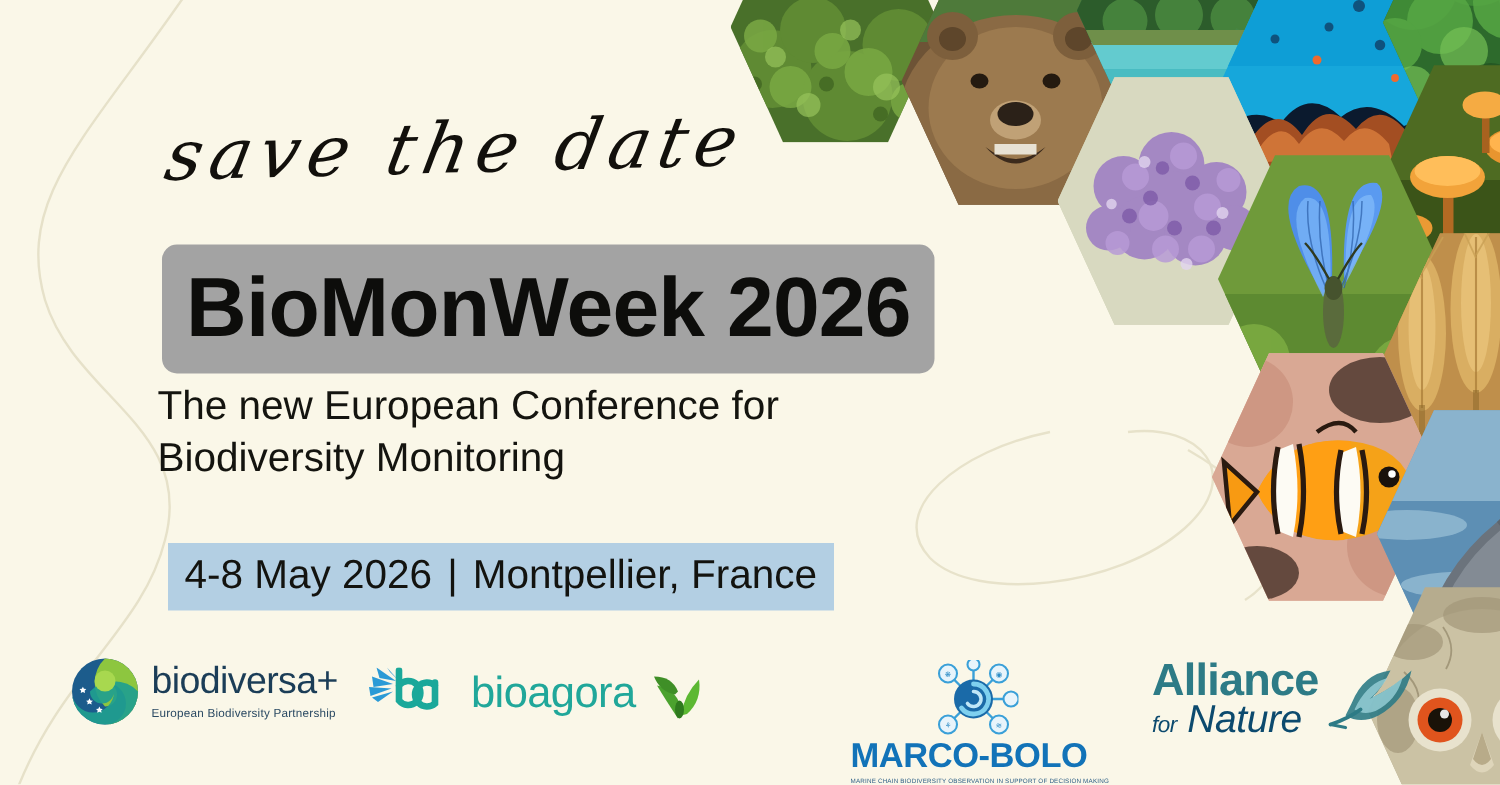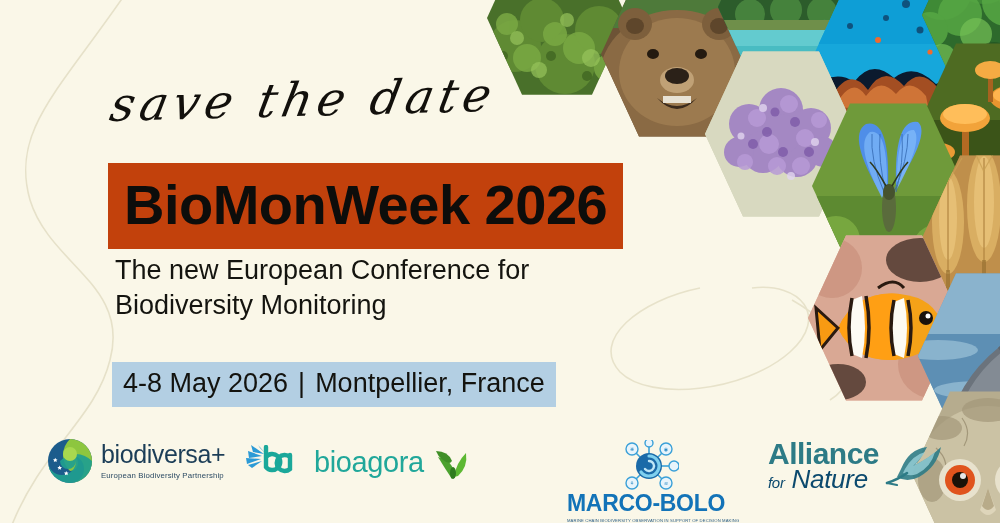--- a/index.html
+++ b/index.html
@@ -37,31 +37,32 @@
     font-style:italic;
     font-size:47px;
     letter-spacing:5px;
     color:#12100c;
     transform:skewX(-12deg) rotate(-1.5deg);
     white-space:nowrap;
   }
   .title-wrap { position:absolute; left:108px; top:163px; }
   .title {
     display:inline-block;
-    background:#c2410c;
+    background:#a3a3a3;
     color:#0d0d0b;
     font-weight:bold;
     font-size:56px;
     line-height:1.0;
     padding:14px 16px 16px 16px;
     letter-spacing:-0.5px;
     white-space:nowrap;
+    border-radius:10px;
   }
   .subtitle {
-    position:absolute; left:115px; top:253px;
+    position:absolute; left:105px; top:253px;
     font-size:27px;
     line-height:1.28;
     color:#14140f;
     white-space:pre-line;
   }
   .datebar-wrap { position:absolute; left:112px; top:362px; }
   .datebar {
     display:inline-block;
     background:#b3cfe3;
     color:#13130f;

